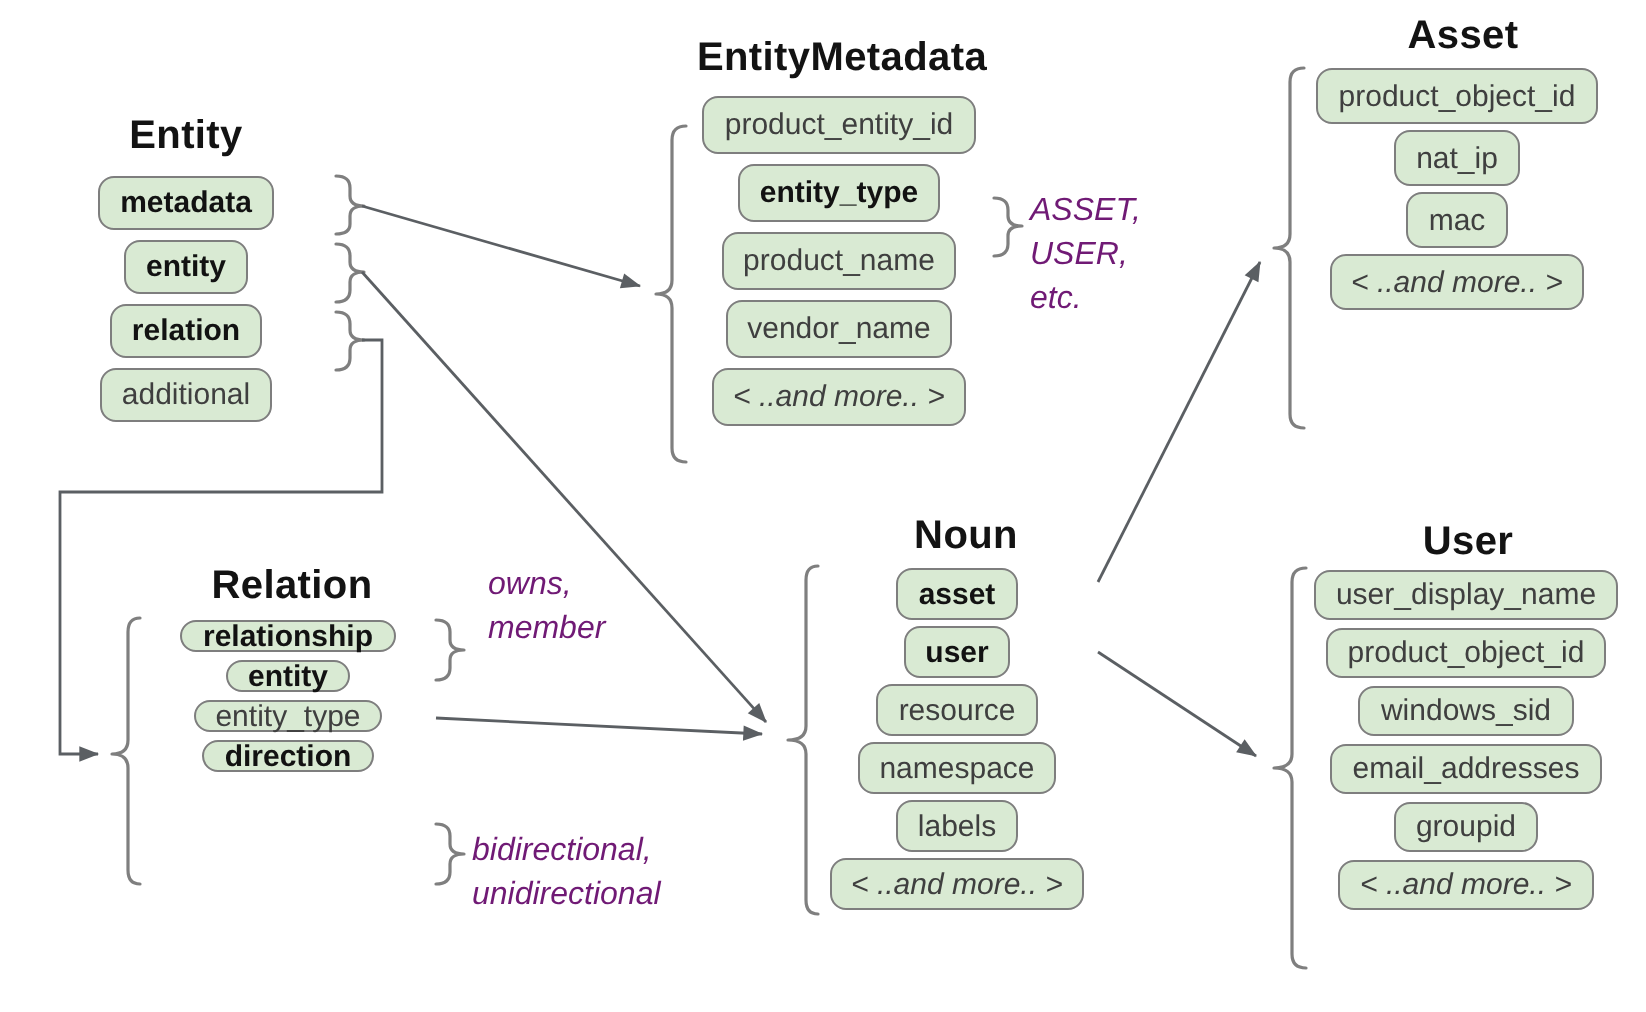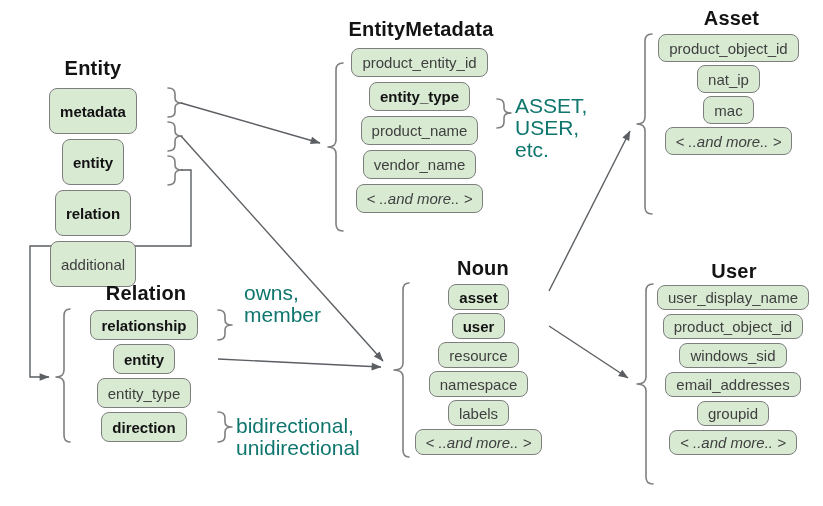--- a/index.html
+++ b/index.html
@@ -14,43 +14,43 @@
     background:var(--fill);border:1.6px solid var(--stroke);border-radius:8px;
     display:flex;align-items:center;padding:0 10px;font-size:15px;color:var(--ink2);
     box-sizing:border-box;white-space:nowrap;
   }
   .row.b{font-weight:700;color:#121212;}
   .row.i{font-style:italic;}
   .row:last-child{margin-bottom:0 !important;}
 
   #b-entity{left:19px;top:57px;width:148px}
   #b-entity .title{margin-bottom:9px}
-  #b-entity .row{height:46px;margin-bottom:5px}
+  #b-entity .row{height:27px;margin-bottom:5px}
 
   #b-em{left:342px;top:18px;width:155px}
   #b-em .title{margin-bottom:8px;padding-left:3px}
   #b-em .row{height:29px;margin-bottom:5px}
 
   #b-asset{left:652px;top:7px;width:153px}
   #b-asset .title{margin-bottom:5px;padding-left:6px}
   #b-asset .row{height:28px;margin-bottom:3px}
 
   #b-rel{left:70px;top:282px;width:148px}
   #b-rel .title{margin-bottom:6px;padding-left:4px}
-  #b-rel .row{height:30px;margin-bottom:4px}
+  #b-rel .row{height:16px;margin-bottom:4px}
 
   #b-noun{left:408px;top:257px;width:141px}
   #b-noun .title{margin-bottom:5px;padding-left:9px}
   #b-noun .row{height:26px;margin-bottom:3px}
 
   #b-user{left:654px;top:260px;width:158px}
   #b-user .title{margin-bottom:3px;padding-left:2px}
   #b-user .row{height:25px;margin-bottom:4px}
 
-  .note{position:absolute;font-size:21px;line-height:22px;color:#0f766e;white-space:nowrap;}
+  .note{position:absolute;font-size:16px;line-height:22px;color:#701a75;white-space:nowrap;font-style:italic;}
   #note-enttype{left:515px;top:95px}
   #note-relationship{left:244px;top:282px}
   #note-direction{left:236px;top:415px}
 
   svg#wires{position:absolute;left:0;top:0;pointer-events:none;}
   .brace{fill:none;stroke:#7f7f7f;stroke-width:1.6;stroke-linejoin:round;stroke-linecap:round;}
   .wire{fill:none;stroke:#5b5f63;stroke-width:1.4;}
 </style>
 </head>
 <body>

